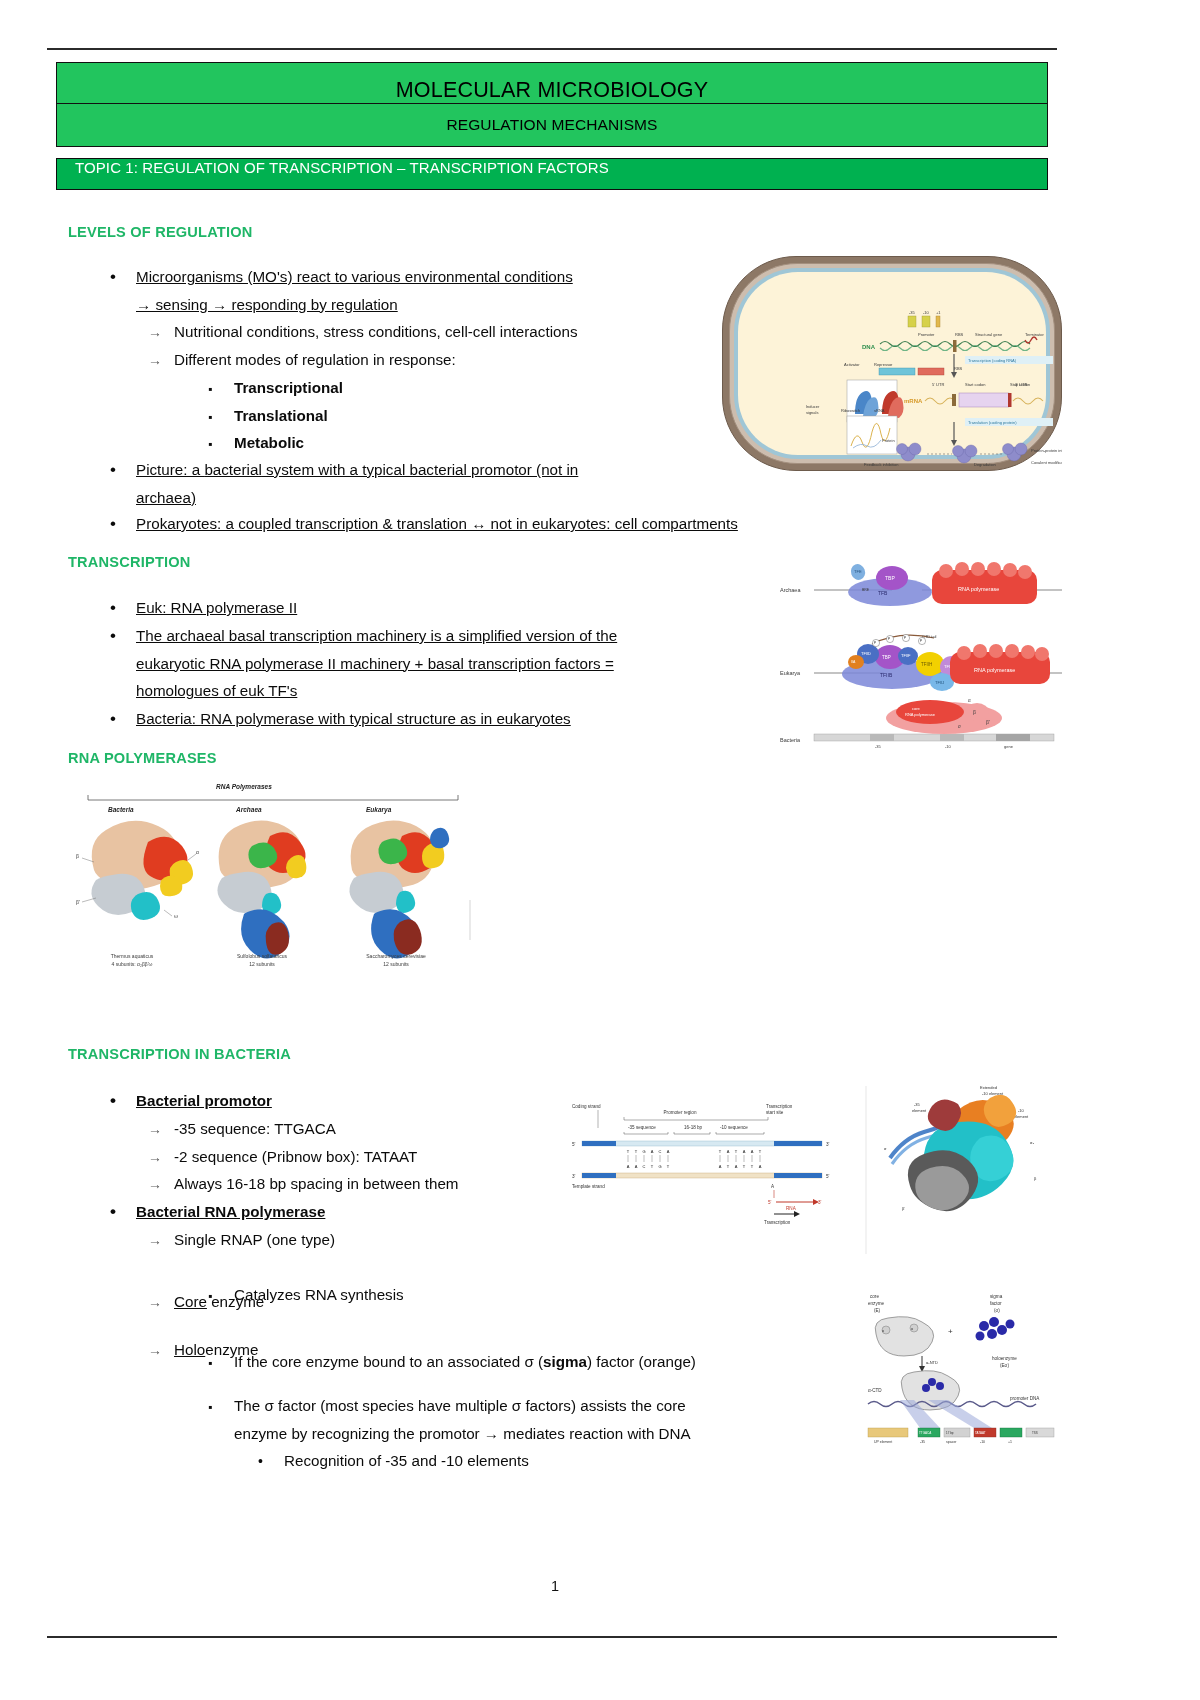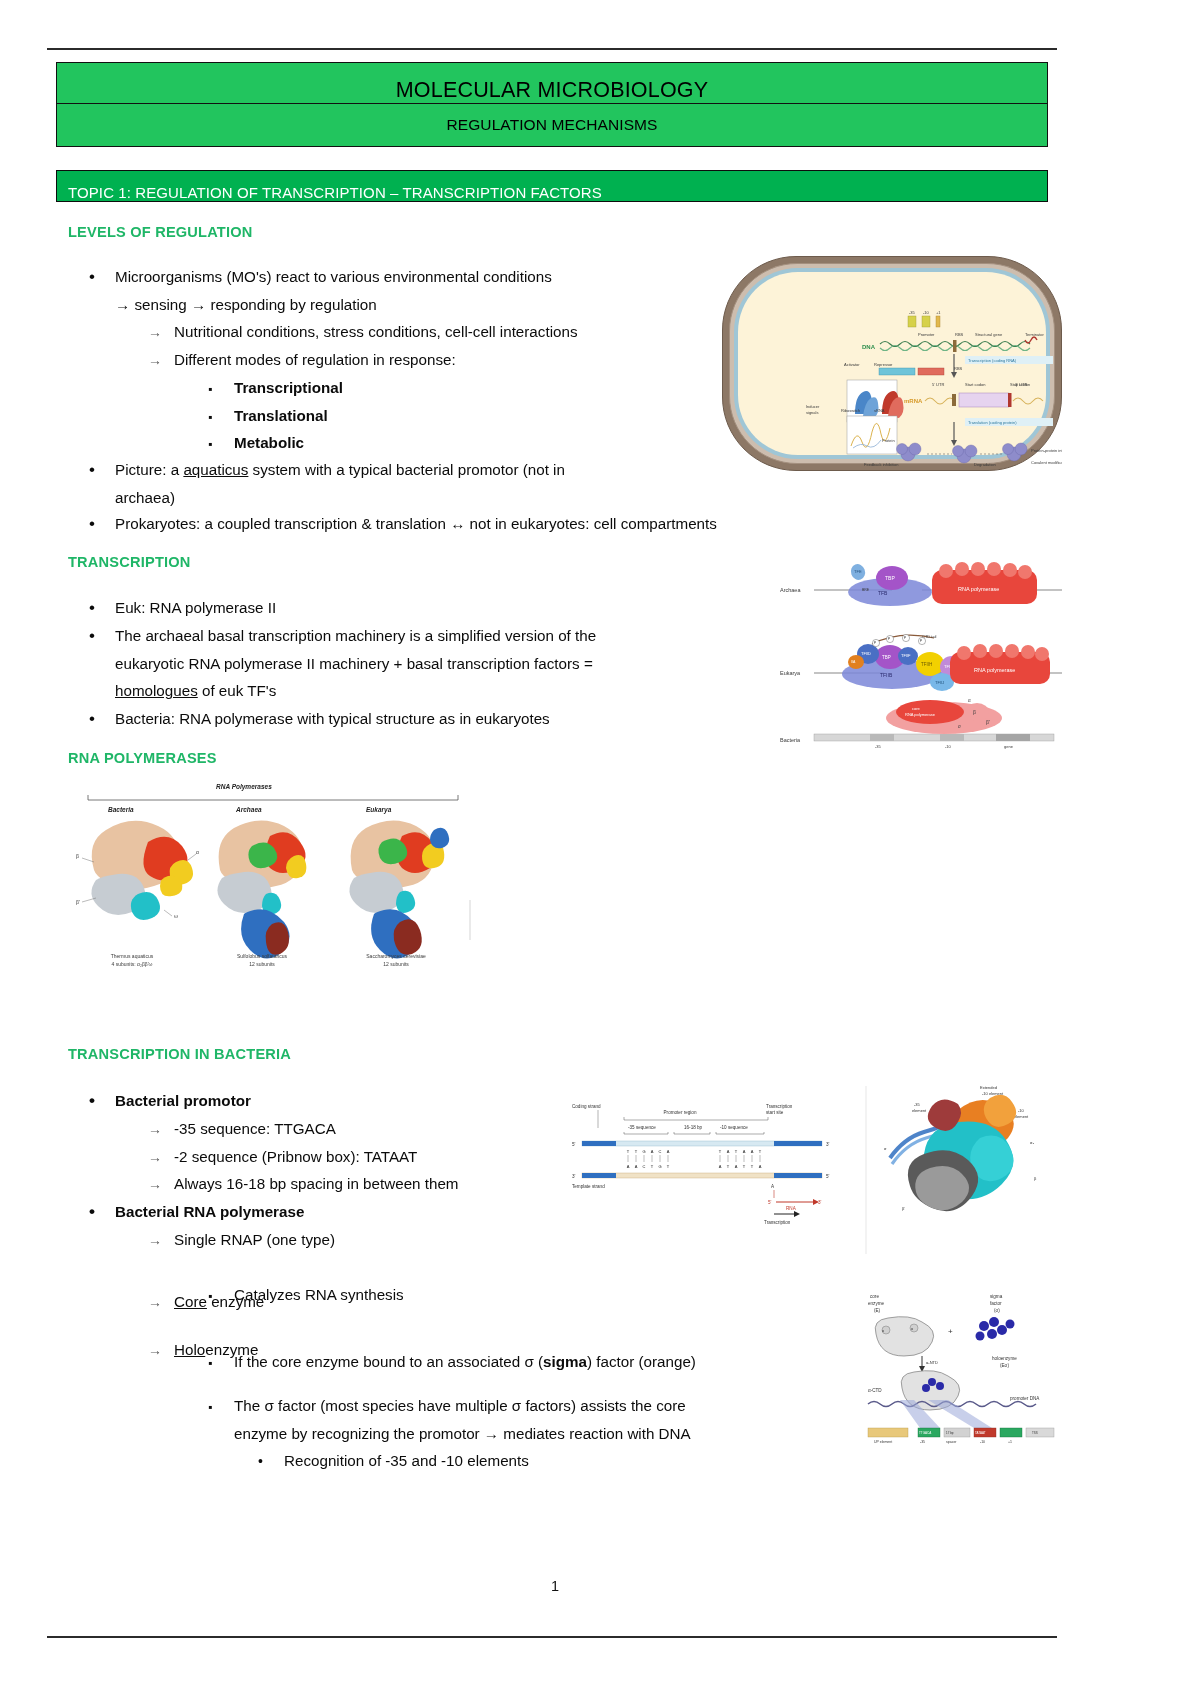--- a/index.html
+++ b/index.html
@@ -33,24 +33,24 @@
     border: 1.5px solid #111;
     display: flex; align-items: center; justify-content: center;
     background: #22c55e;
   }
   #hdr-title { top: 62px; height: 56px; }
   #hdr-title .t { font-size: 21.5px; letter-spacing: .2px; }
   #hdr-sub { top: 103px; height: 44px; }
   #hdr-sub .t { font-size: 15.5px; letter-spacing: .1px; }
 
   .topic-bar {
-    position: absolute; left: 56px; top: 170px; width: 992px; height: 32px;
+    position: absolute; left: 56px; top: 158px; width: 992px; height: 32px;
     background: #00B150;
     border: 1.5px solid #0d0d0d;
-    display: flex; align-items: flex-end;
+    display: flex; align-items: flex-start; padding-left: 7px;
   }
   .topic-bar .t {
     color: #ffffff; font-size: 15px; padding-left: 11px; letter-spacing: .1px;
   }
 
   
   .sec-h {
     position: absolute; left: 68px;
     color: #1FB667; font-weight: bold; font-size: 14.6px; letter-spacing: .2px;
     white-space: nowrap;
@@ -58,21 +58,21 @@
 
   
   .li { position: absolute; font-size: 15.2px; line-height: 27.5px; color: #0b0b0b; }
   .li .mk {
     position: absolute; left: 0; top: 0; width: 26px; text-align: left;
   }
   .li .tx { display: block; margin-left: 26px; }
   .bold { font-weight: bold; }
   .u { text-decoration: underline; }
 
-  .lvl1 { left: 89px; }      
+  .lvl1 { left: 110px; text-decoration: underline; }      
   .lvl2 { left: 148px; }     
   .lvl3 { left: 208px; }     
   .lvl4 { left: 258px; }     
 
   .mk-dot::before  { content: "\2022"; font-size: 17px; }
   .mk-arr::before  { content: "\2192"; font-size: 14px; color:#5b5b5b; }
   .mk-sq::before   { content: "\25AA"; font-size: 12px; }
   .mk-sdot::before { content: "\2022"; font-size: 14px; }
   .mk-barr::before { content: "\2794"; font-size: 15px; }
 
@@ -165,21 +165,21 @@
     <span class="tx">Translational</span>
   </div>
   <div class="li lvl3 bold" style="top:429px">
     <span class="mk mk-sq"></span>
     <span class="tx">Metabolic</span>
   </div>
 
   <div class="li lvl1" style="top:456px; width:580px">
     <span class="mk mk-dot"></span>
     <span class="tx">
-      <span>Picture: a </span><span class="u">aquaticus</span><span> system with a typical bacterial promotor (not in</span><br>
+      <span>Picture: a </span><span class="u">bacterial</span><span> system with a typical bacterial promotor (not in</span><br>
       <span>archaea)</span>
     </span>
   </div>
 
   <div class="li lvl1" style="top:510px; width:900px">
     <span class="mk mk-dot"></span>
     <span class="tx">Prokaryotes: a coupled transcription &amp; translation ↔ not in eukaryotes: cell compartments</span>
   </div>
 
   <div class="sec-h" style="top:554px">TRANSCRIPTION</div>

